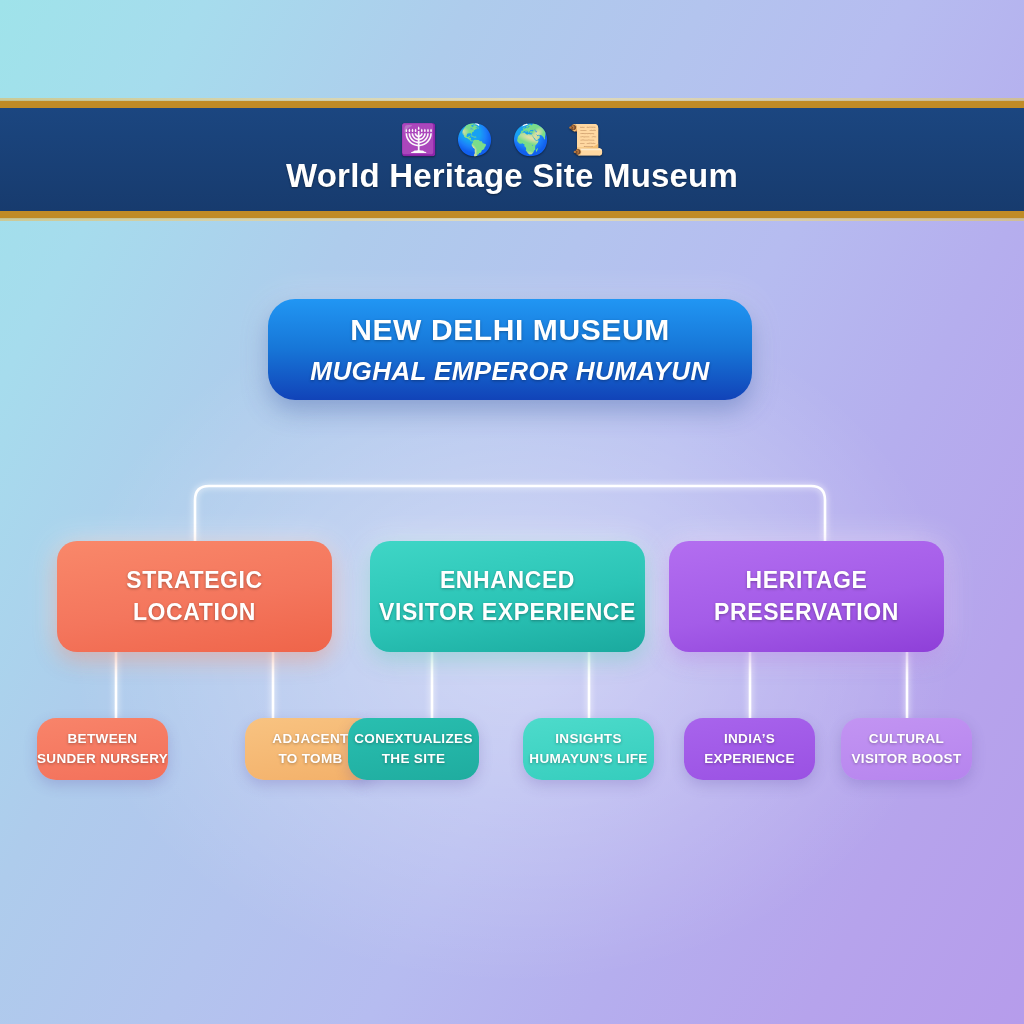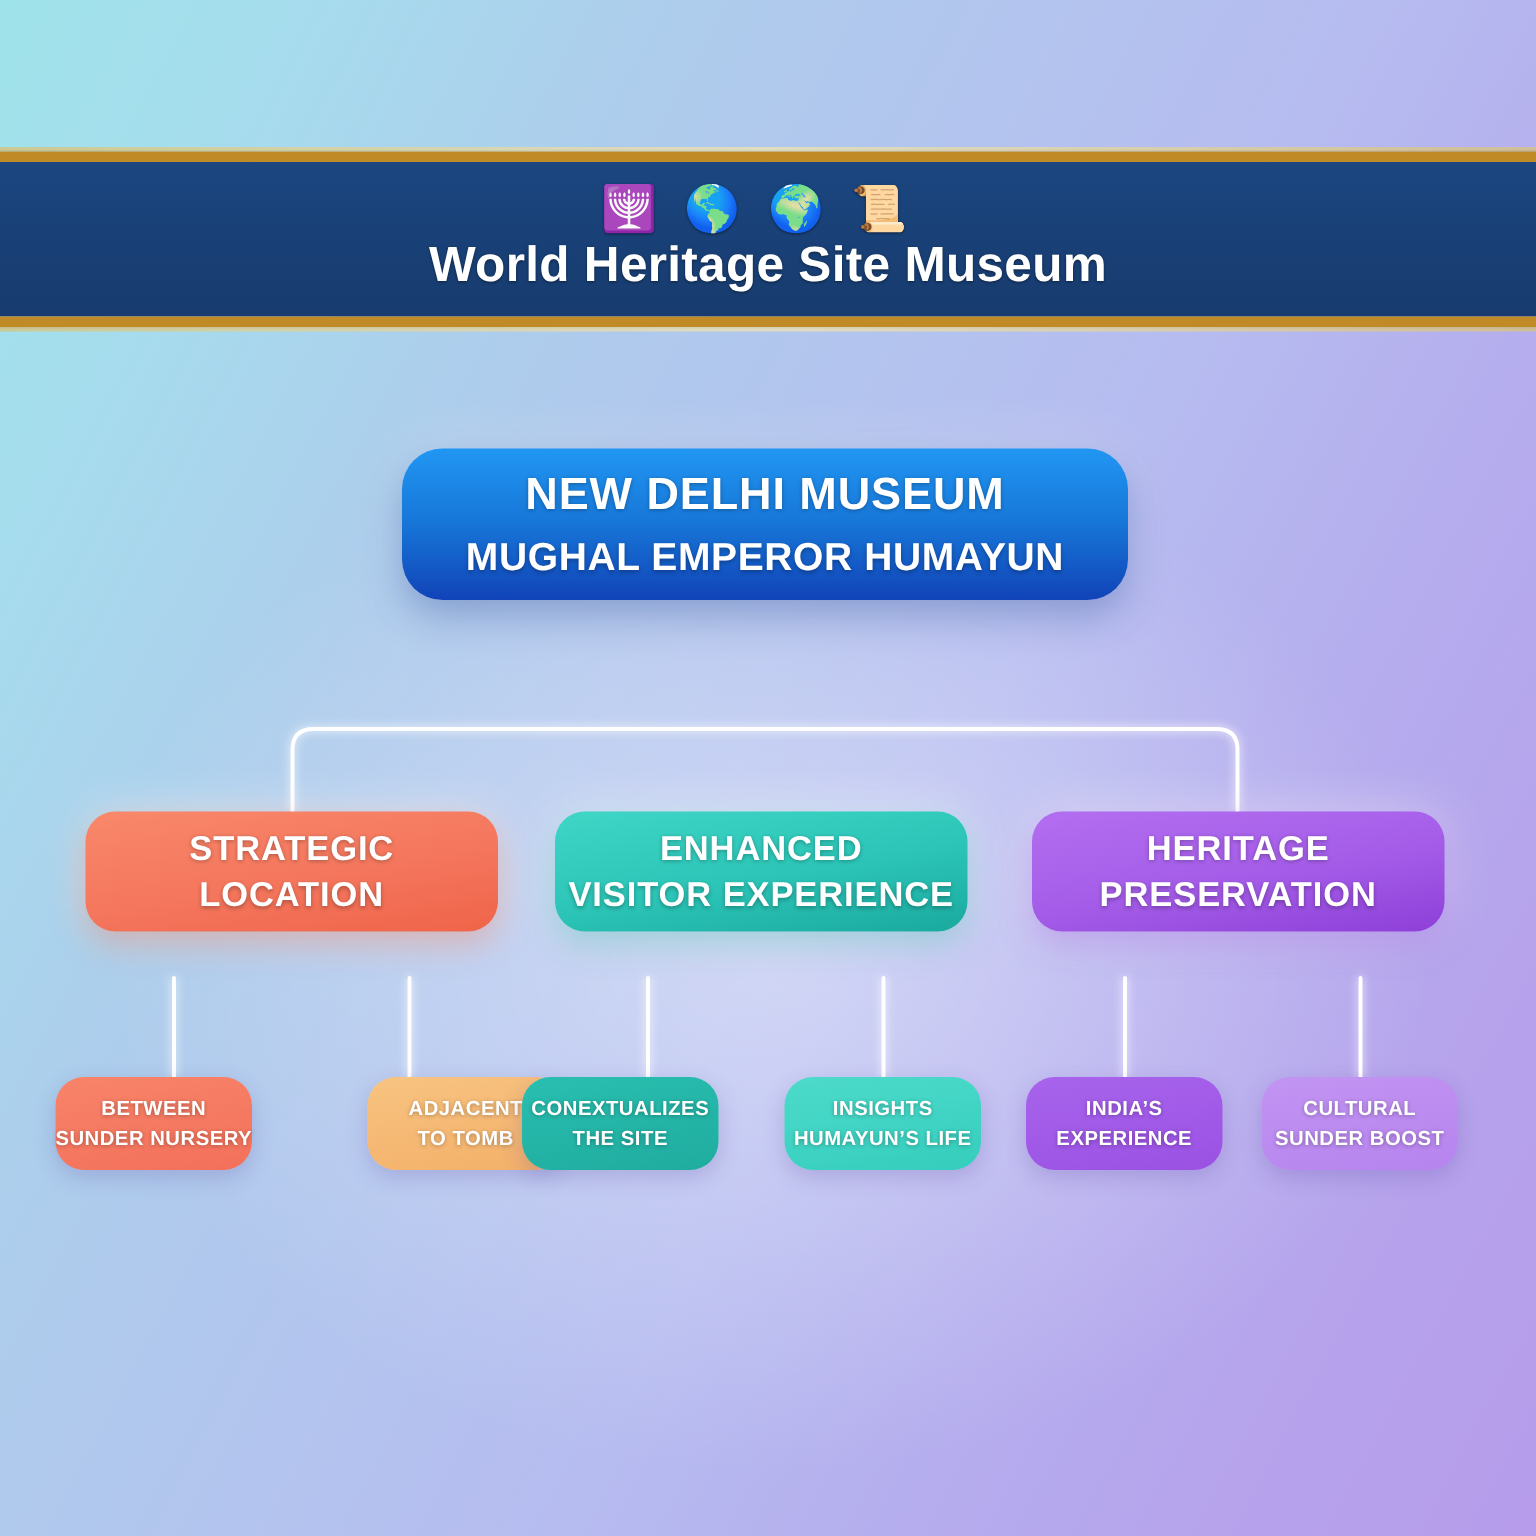--- a/index.html
+++ b/index.html
@@ -96,44 +96,44 @@
     left: 268px;
     top: 299px;
     width: 484px;
     height: 101px;
     border-radius: 27px;
     background: linear-gradient(180deg, #2196f3 0%, #1777d8 48%, #1143b8 100%);
     box-shadow: 0 10px 26px rgba(20,60,150,0.38),
                 0 0 34px rgba(255,255,255,0.40);
   }
   #root-node .ln1 { font-size: 30px; letter-spacing: 0.6px; }
-  #root-node .ln2 { font-size: 26px; letter-spacing: 0.4px; margin-top: 9px; font-weight: bold; }
+  #root-node .ln2 { font-size: 26px; letter-spacing: 0.4px; margin-top: 9px; font-weight: bold; font-style: italic; }
 
   
   .cat {
     width: 275px;
-    height: 80px;
+    height: 111px;
     top: 541px;
     border-radius: 20px;
     font-size: 23px;
     letter-spacing: 0.6px;
     line-height: 1.35;
   }
   #cat-0 {
     left: 57px;
     background: linear-gradient(170deg, #f9886a 0%, #f4765d 55%, #ef6449 100%);
     box-shadow: 0 8px 22px rgba(220,90,60,0.34), 0 0 30px rgba(255,255,255,0.55);
   }
   #cat-1 {
     left: 370px;
     background: linear-gradient(170deg, #3fd6c6 0%, #2bc4b6 55%, #1aa99e 100%);
     box-shadow: 0 8px 22px rgba(40,170,160,0.34), 0 0 30px rgba(255,255,255,0.55);
   }
   #cat-2 {
-    left: 688px;
+    left: 669px;
     background: linear-gradient(170deg, #b36ef0 0%, #a45ce8 55%, #8e3fd8 100%);
     box-shadow: 0 8px 22px rgba(140,70,210,0.34), 0 0 30px rgba(255,255,255,0.55);
   }
 
   
   .leaf {
     width: 131px;
     height: 62px;
     top: 718px;
     border-radius: 19px;
@@ -225,14 +225,14 @@
 <div class="node leaf" id="leaf-1-1">
   <span class="ln">INSIGHTS</span>
   <span class="ln">HUMAYUN’S LIFE</span>
 </div>
 <div class="node leaf" id="leaf-2-0">
   <span class="ln">INDIA’S</span>
   <span class="ln">EXPERIENCE</span>
 </div>
 <div class="node leaf" id="leaf-2-1">
   <span class="ln">CULTURAL</span>
-  <span class="ln">SUNDER BOOST</span>
+  <span class="ln">VISITOR BOOST</span>
 </div>
 
 </body></html>

